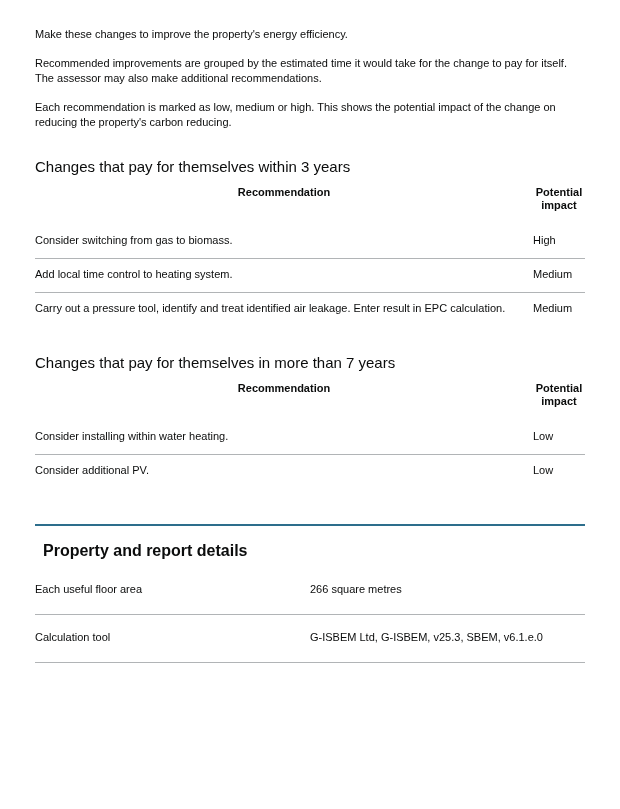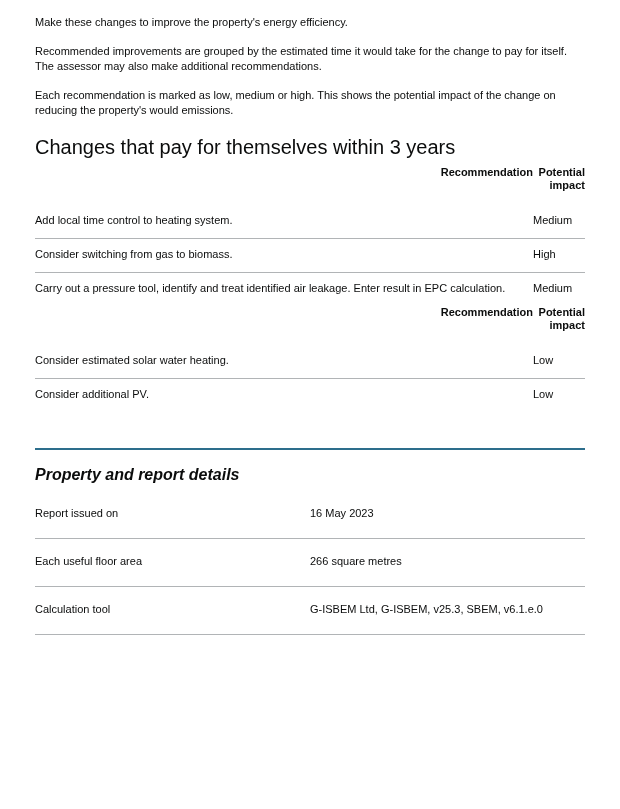--- a/index.html
+++ b/index.html
@@ -18,38 +18,38 @@
   }
   h1.doc-title {
     font-size: 16px;
     font-weight: bold;
     margin: 0 0 25px 0;
     line-height: 18px;
   }
   p.body-text {
     font-size: 11px;
     line-height: 15px;
-    margin: 0 0 14px 0;
+    margin: 12px 0 14px 0;
   }
   h2.section-heading {
-    font-size: 20px;
+    font-size: 15px;
     font-weight: 400;
-    margin: 20px 0 10px 0;
+    margin: 28px 0 10px 0;
     line-height: 18px;
   }
   table.rec-table {
     width: 100%;
     border-collapse: collapse;
     table-layout: fixed;
   }
   table.rec-table th {
     font-size: 11px;
     line-height: 13px;
     font-weight: bold;
-    text-align: right;
+    text-align: center;
     vertical-align: top;
     padding: 0 0 13px 0;
   }
   table.rec-table th.impact-col,
   table.rec-table td.impact-col {
     width: 52px;
   }
   table.rec-table td {
     font-size: 11px;
     line-height: 13px;
@@ -60,23 +60,22 @@
     border-bottom: 1px solid #b1b4b6;
   }
   hr.blue-divider {
     border: none;
     border-top: 2px solid #2d6e8c;
     margin: 36px 0 0 0;
   }
   h1.details-title {
     font-size: 16px;
     font-weight: bold;
-    margin: 16px 0 7px 0;
+    margin: 16px 0 7px 8px;
     line-height: 18px;
-    font-style: italic;
   }
   table.details-table {
     width: 100%;
     border-collapse: collapse;
     table-layout: fixed;
   }
   table.details-table td {
     font-size: 11px;
     line-height: 13px;
     vertical-align: top;
@@ -86,80 +85,77 @@
   table.details-table td.label-col { width: 50%; }
 </style>
 </head>
 <body>
 
 <div class="page">
 
 
   <p class="body-text">Make these changes to improve the property's energy efficiency.</p>
   <p class="body-text">Recommended improvements are grouped by the estimated time it would take for the change to pay for itself. The assessor may also make additional recommendations.</p>
-  <p class="body-text">Each recommendation is marked as low, medium or high. This shows the potential impact of the change on reducing the property's would emissions.</p>
+  <p class="body-text">Each recommendation is marked as low, medium or high. This shows the potential impact of the change on reducing the property's carbon reducing.</p>
 
   <section>
     <h2 class="section-heading">Changes that pay for themselves within 3 years</h2>
     <table class="rec-table">
       <thead>
         <tr>
           <th>Recommendation</th>
           <th class="impact-col">Potential impact</th>
         </tr>
       </thead>
       <tbody>
         <tr>
+          <td>Consider switching from gas to biomass.</td>
+          <td class="impact-col">High</td>
+        </tr>
+        <tr>
           <td>Add local time control to heating system.</td>
           <td class="impact-col">Medium</td>
-        </tr>
-        <tr>
-          <td>Consider switching from gas to biomass.</td>
-          <td class="impact-col">High</td>
         </tr>
         <tr>
           <td>Carry out a pressure tool, identify and treat identified air leakage. Enter result in EPC calculation.</td>
           <td class="impact-col">Medium</td>
         </tr>
       </tbody>
     </table>
   </section>
 
   <section>
+    <h2 class="section-heading">Changes that pay for themselves in more than 7 years</h2>
     <table class="rec-table">
       <thead>
         <tr>
           <th>Recommendation</th>
           <th class="impact-col">Potential impact</th>
         </tr>
       </thead>
       <tbody>
         <tr>
-          <td>Consider estimated solar water heating.</td>
+          <td>Consider installing within water heating.</td>
           <td class="impact-col">Low</td>
         </tr>
         <tr>
           <td>Consider additional PV.</td>
           <td class="impact-col">Low</td>
         </tr>
       </tbody>
     </table>
   </section>
 
   <hr class="blue-divider">
 
   <section>
     <h1 class="details-title">Property and report details</h1>
     <table class="details-table">
       <tbody>
         <tr>
-          <td class="label-col">Report issued on</td>
-          <td>16 May 2023</td>
-        </tr>
-        <tr>
           <td class="label-col">Each useful floor area</td>
           <td>266 square metres</td>
         </tr>
         <tr>
           <td class="label-col">Calculation tool</td>
           <td>G-ISBEM Ltd, G-ISBEM, v25.3, SBEM, v6.1.e.0</td>
         </tr>
       </tbody>
     </table>
   </section>

